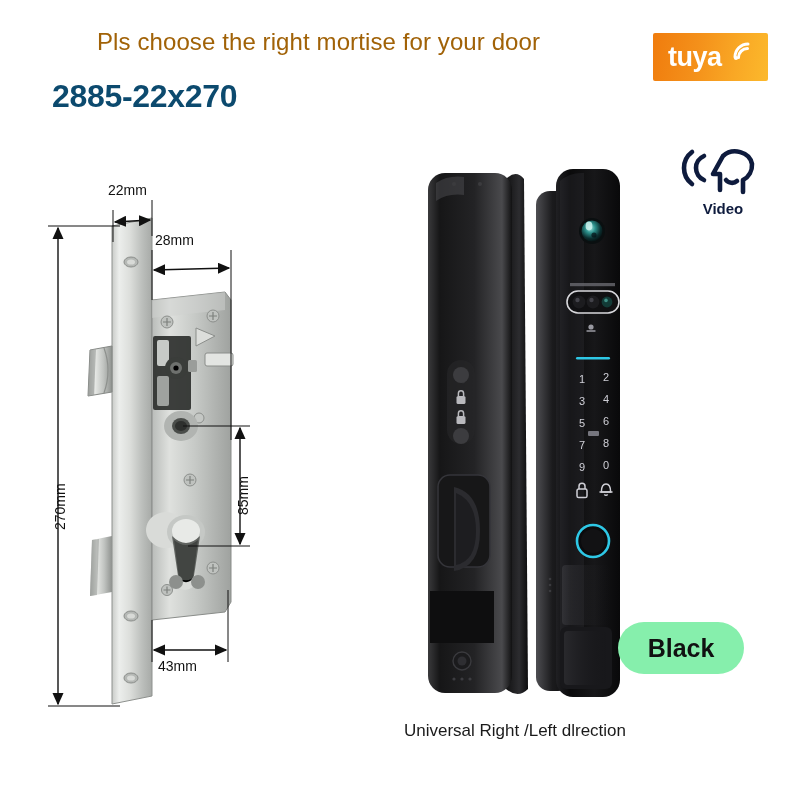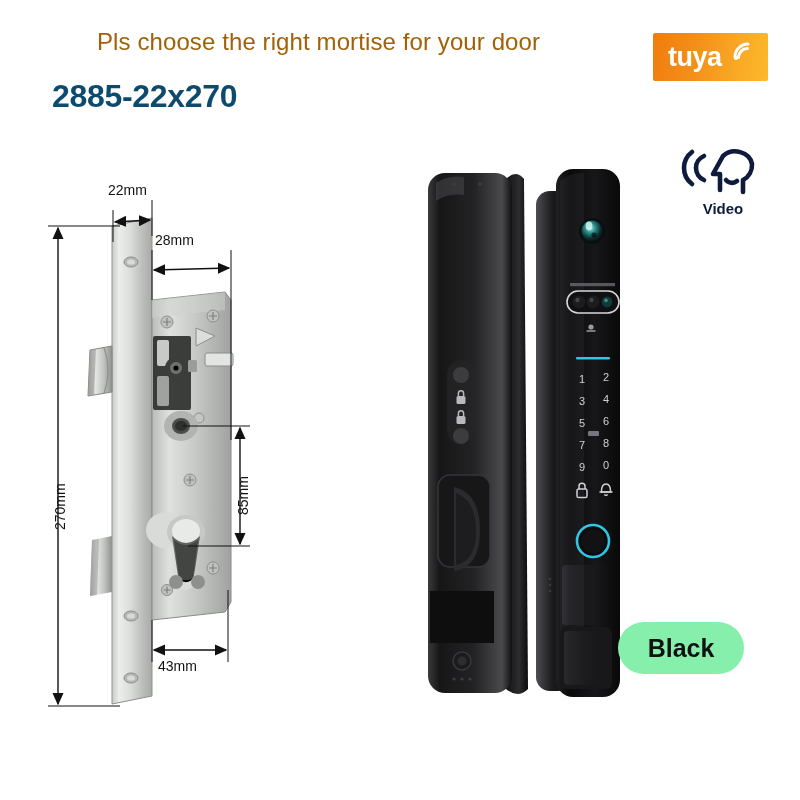--- a/index.html
+++ b/index.html
@@ -388,13 +388,14 @@
       </g>
     </g>
   </svg>
 </div>
 
 <div id="color-badge">
   <span>Black</span>
 </div>
 
 <div id="photo-caption">
+  <span>Universal Right /Left dlrection</span>
 </div>
 
 </body></html>

